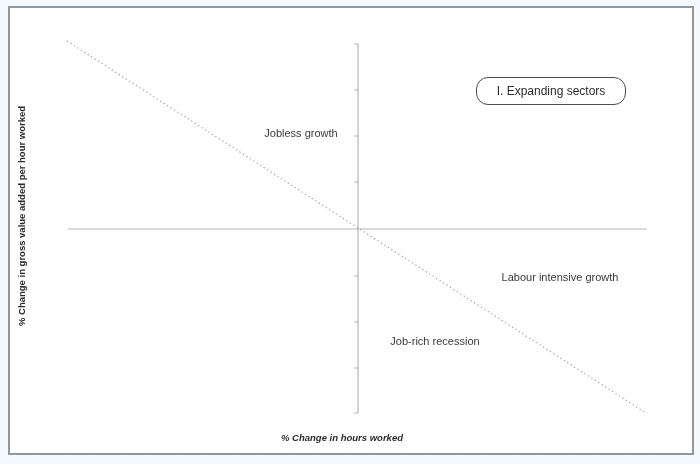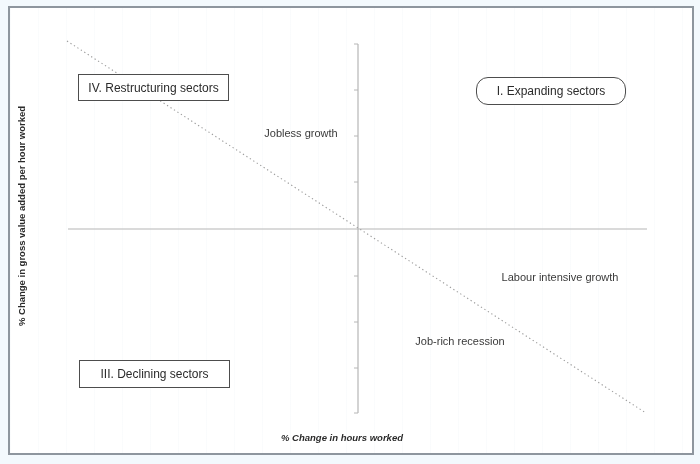--- a/index.html
+++ b/index.html
@@ -69,21 +69,21 @@
     top: 208px;
     transform: translate(-50%, -50%) rotate(-90deg);
   }
   #box-q4 { left: 68px;  top: 66px;  width: 149px; height: 25px; }
   #box-q1 { left: 466px; top: 69px;  width: 148px; height: 26px; border-radius: 12px; }
   #box-q3 { left: 69px;  top: 352px; width: 149px; height: 26px; }
   #box-q2 { left: 450px; top: 356px; width: 170px; height: 25px; }
   #ann-jobless      { left: 291px; top: 125px; }
   #ann-reposition   { left: 137px; top: 182px; }
   #ann-labour       { left: 550px; top: 269px; }
-  #ann-jobrich      { left: 425px; top: 333px; margin-left: 25px; }
+  #ann-jobrich      { left: 425px; top: 333px; }
 </style>
 </head>
 <body>
 
 <div class="frame">
 
   <svg class="plot-svg" width="682" height="445" viewBox="0 0 682 445">
 
     <line x1="58" y1="221" x2="637" y2="221" stroke-width="1.2" stroke="#b6b6b6"></line>
 
@@ -96,28 +96,22 @@
       <line x1="344" y1="174" x2="348" y2="174"></line>
       <line x1="344" y1="268" x2="348" y2="268"></line>
       <line x1="344" y1="314" x2="348" y2="314"></line>
       <line x1="344" y1="360" x2="348" y2="360"></line>
       <line x1="344" y1="405" x2="348" y2="405"></line>
     </g>
 
     <line x1="57" y1="33" x2="636" y2="405" stroke-width="1.1" stroke-dasharray="1.3 2.8" stroke="#9c9c9c"></line>
   </svg>
 
-  <div class="quad-box" id="box-q4">
-    <span>IV. Restructuring sectors</span>
-  </div>
   <div class="quad-box" id="box-q1">
     <span>I. Expanding sectors</span>
-  </div>
-  <div class="quad-box" id="box-q3">
-    <span>III. Declining sectors</span>
   </div>
 
   <div class="annotation" id="ann-jobless">Jobless growth</div>
 
 
   <div class="annotation" id="ann-labour">Labour intensive growth</div>
 
   <div class="annotation" id="ann-jobrich">Job-rich recession</div>
 
   <div class="axis-label x">% Change in hours worked</div>

